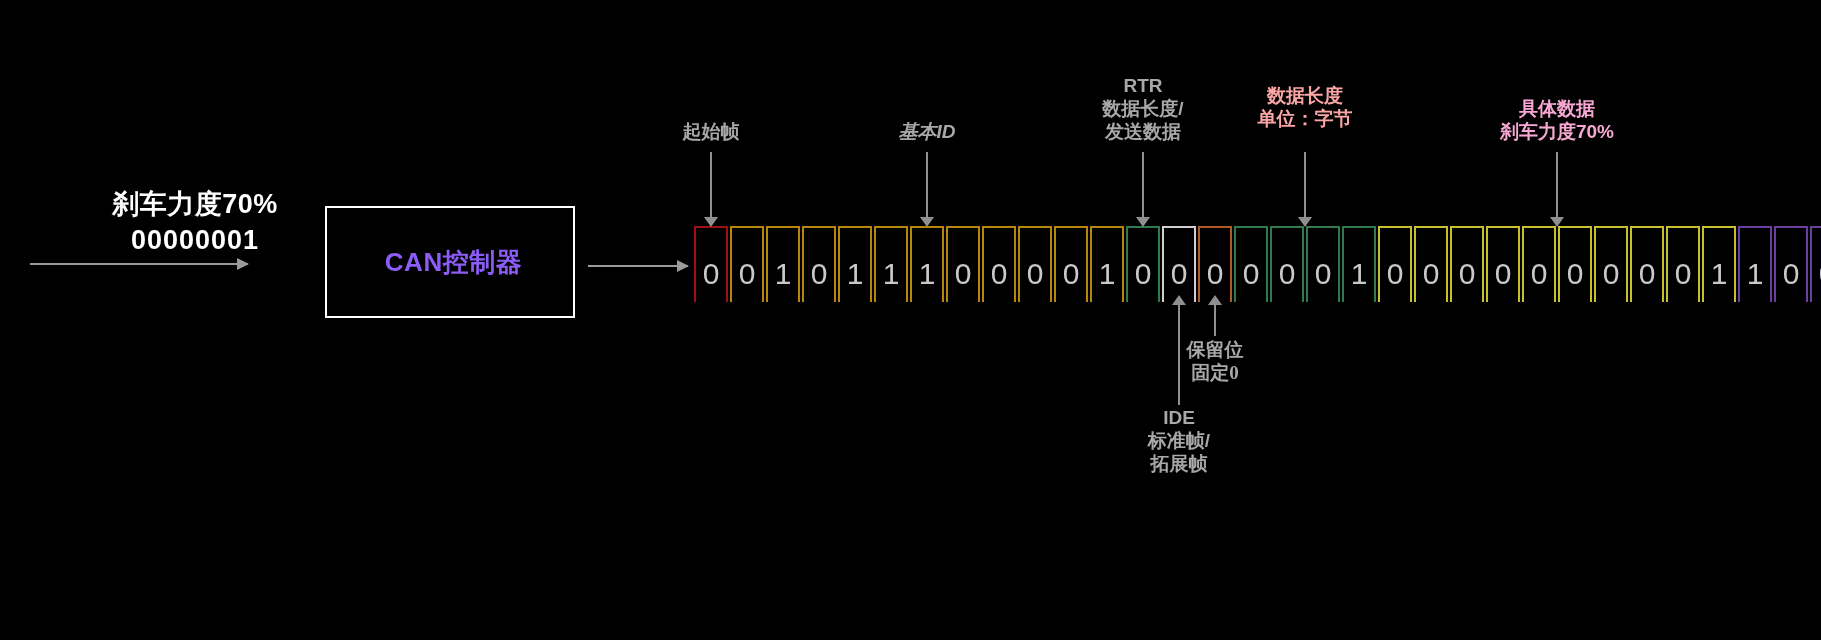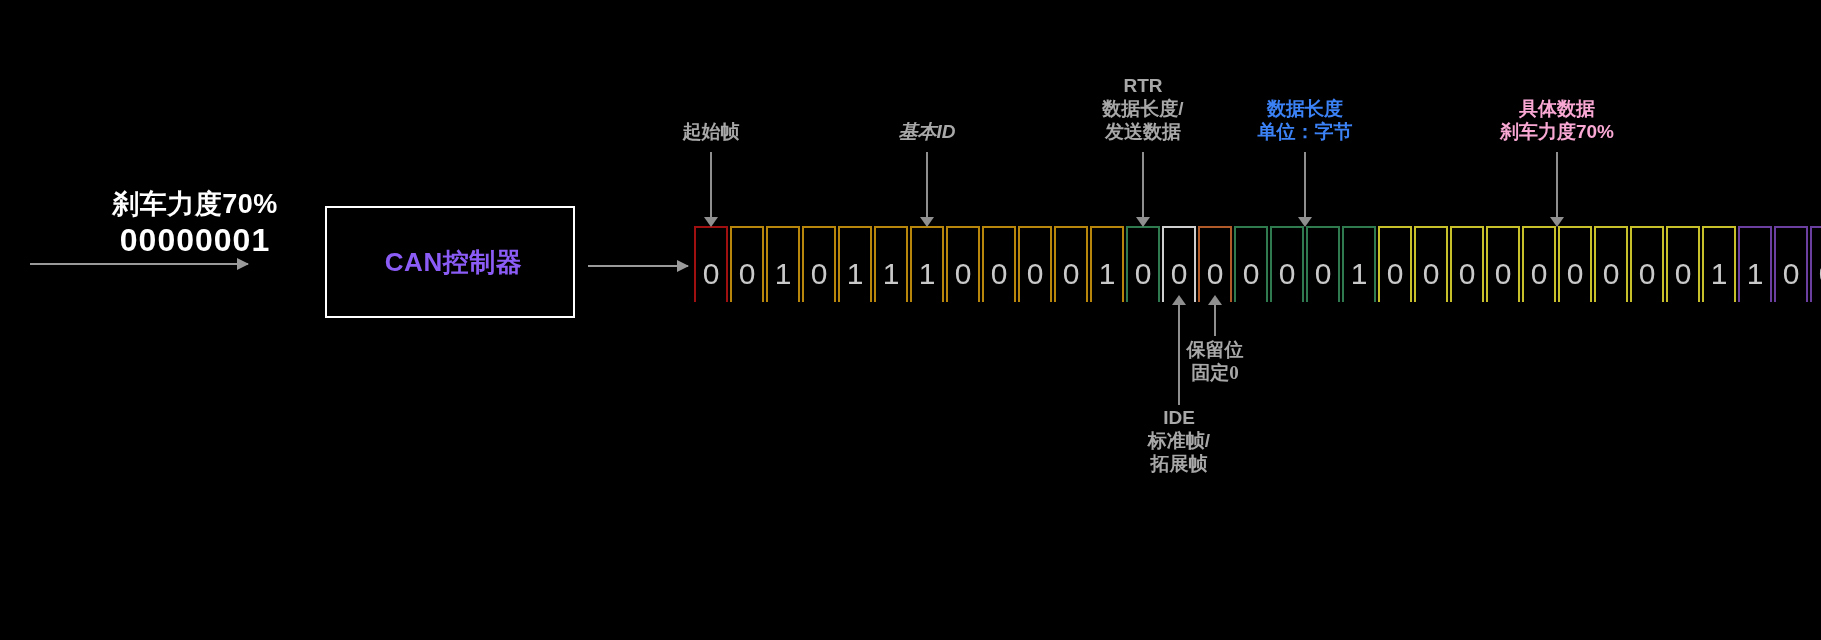--- a/index.html
+++ b/index.html
@@ -32,21 +32,21 @@
   }
   #input-group .line1 {
     font-size: 27px;
     font-weight: bold;
     letter-spacing: 0.5px;
     line-height: 36px;
     color: #ffffff;
     white-space: nowrap;
   }
   #input-group .line2 {
-    font-size: 32px;
+    font-size: 27px;
     font-weight: bold;
     letter-spacing: 1px;
     line-height: 36px;
     color: #ffffff;
     white-space: nowrap;
   }
 
   
   .harrow {
     position: absolute;
@@ -285,21 +285,21 @@
       <div class="callout" style="left: 927px; transform: translateX(-50%); color: rgb(168, 168, 168); top: 120px; font-style: italic;">
         <div>基本ID</div>
       </div>
       <div class="varrow down" style="left: 926px; top: 152px; height: 66px; background: rgb(143, 143, 143);"></div>
       <div class="callout" style="left: 1143px; transform: translateX(-50%); color: rgb(168, 168, 168); top: 74px;">
         <div>RTR</div>
         <div>数据长度/</div>
         <div>发送数据</div>
       </div>
       <div class="varrow down" style="left: 1142px; top: 152px; height: 66px; background: rgb(143, 143, 143);"></div>
-      <div class="callout" style="left: 1305px; transform: translateX(-50%); color: #3b82f6; top: 97px;">
+      <div class="callout" style="left: 1305px; transform: translateX(-50%); color: #fca5a5; top: 84px;">
         <div>数据长度</div>
         <div>单位：字节</div>
       </div>
       <div class="varrow down" style="left: 1304px; top: 152px; height: 66px; background: rgb(143, 143, 143);"></div>
       <div class="callout" style="left: 1557px; transform: translateX(-50%); color: #f9a8d4; top: 97px;">
         <div>具体数据</div>
         <div>刹车力度70%</div>
       </div>
       <div class="varrow down" style="left: 1556px; top: 152px; height: 66px; background: rgb(143, 143, 143);"></div>
       <div class="callout" style="left: 1215px; transform: translateX(-50%); color: rgb(168, 168, 168); top: 338px; font-family: Liberation Serif, serif;">

